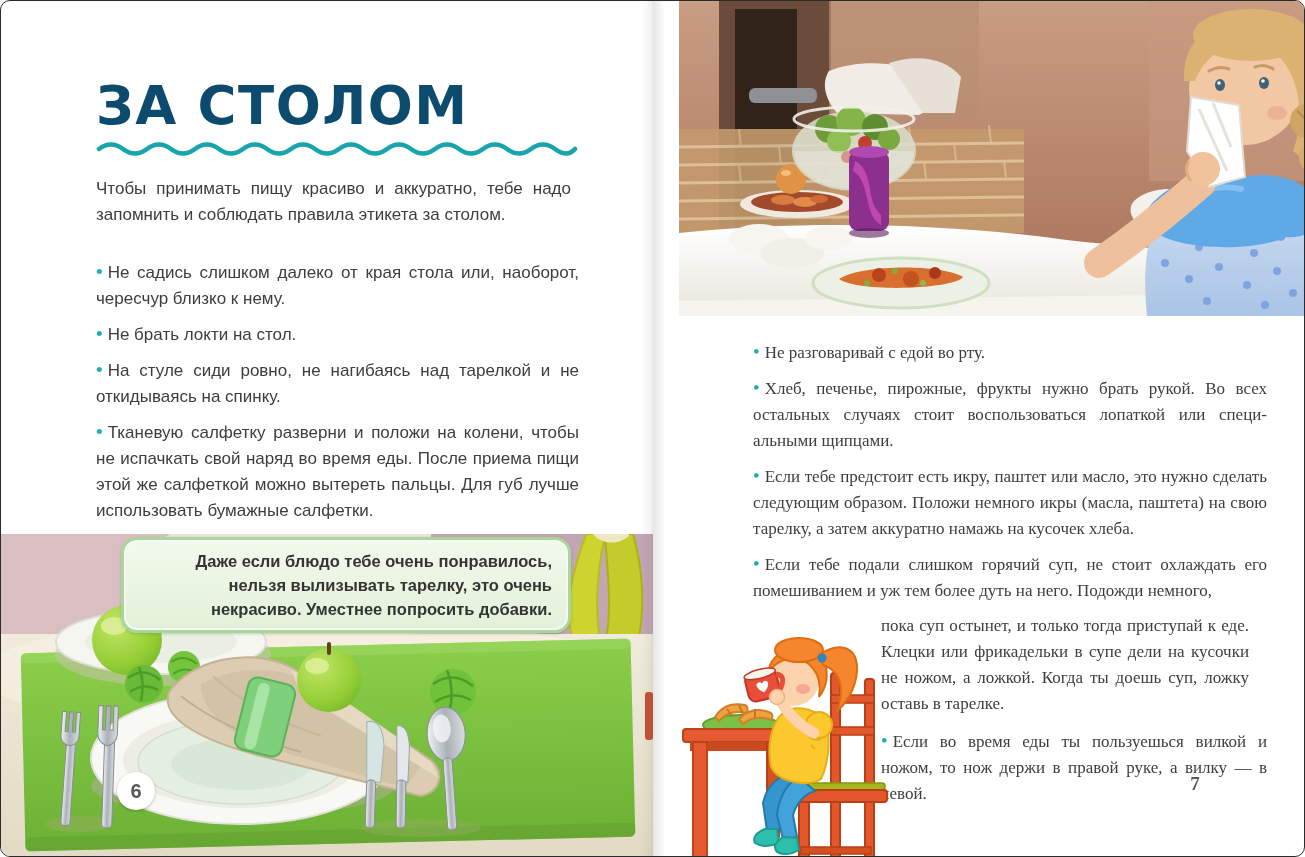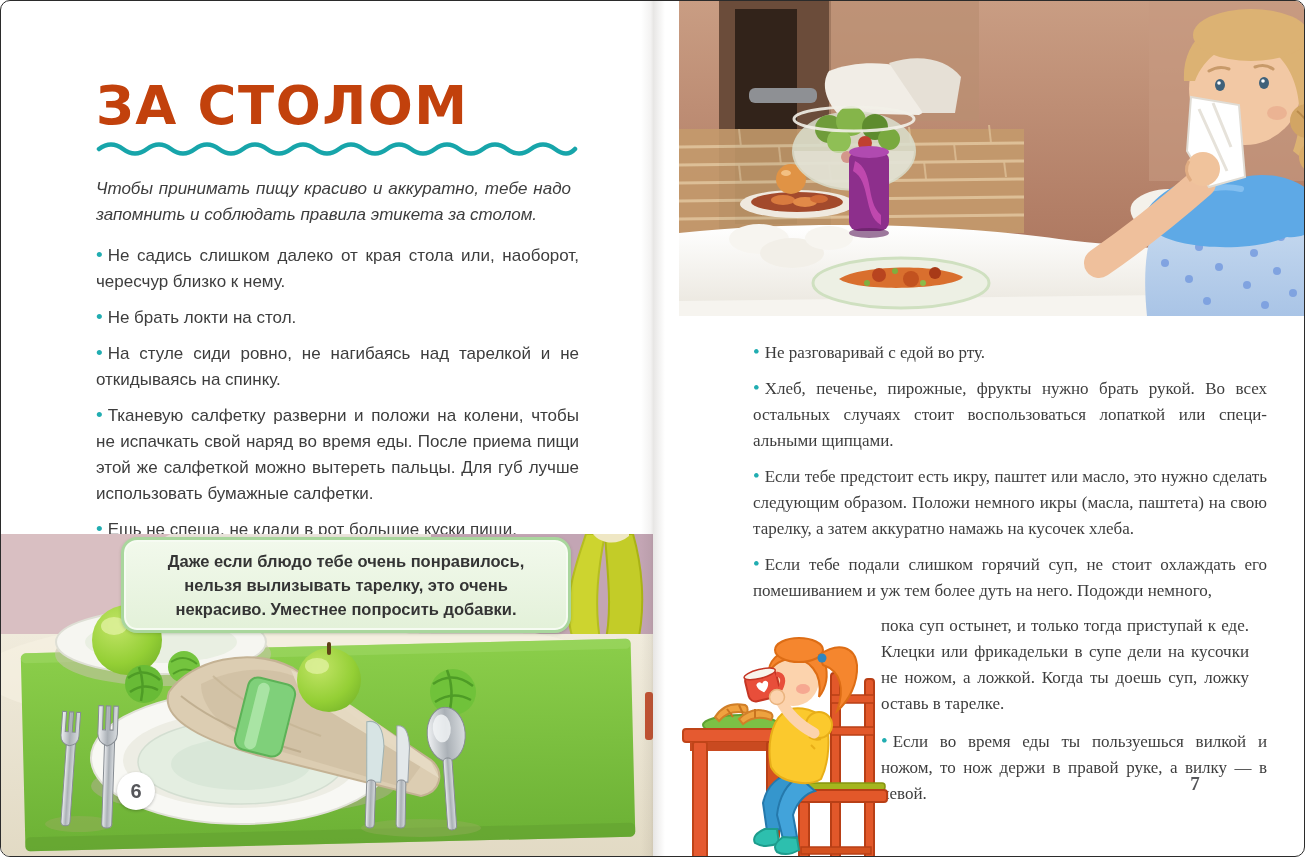--- a/index.html
+++ b/index.html
@@ -5,35 +5,35 @@
   html,body{margin:0;padding:0;background:#ffffff;}
   body{width:1305px;height:857px;position:relative;font-family:"Liberation Sans","DejaVu Sans",sans-serif;}
   .spread{position:absolute;left:0;top:0;width:1303px;height:855px;border:1.5px solid #2b2b2b;border-radius:10px;overflow:hidden;background:#ffffff;}
   .page{position:absolute;top:0;height:100%;}
   .page-left{left:0;width:652px;}
   .page-right{left:676px;width:651px;font-family:Liberation Serif, serif;}
   .gutter{position:absolute;left:640px;top:0;width:24px;height:100%;pointer-events:none;
     background:linear-gradient(to right,rgba(0,0,0,0) 0%,rgba(90,80,70,0.07) 40%,rgba(90,80,70,0.14) 52%,rgba(0,0,0,0) 100%);}
   
   .left-col{position:absolute;left:95px;top:78px;width:483px;}
-  .title{margin:0;font-size:53px;line-height:1.0;font-weight:800;letter-spacing:1.5px;color:#c2410c;font-family:"DejaVu Sans","Liberation Sans",sans-serif;}
+  .title{margin:0;font-size:53px;line-height:1.0;font-weight:800;letter-spacing:1.5px;color:#0c4a6e;font-family:"DejaVu Sans","Liberation Sans",sans-serif;}
   .wave{display:block;margin-top:7px;}
-  .intro{margin:17px 8px 0 0;font-style:italic;}
+  .intro{margin:17px 8px 0 0;}
   .bodytext,.intro,.li{font-size:17px;line-height:26px;color:#3d3d3d;text-align:justify;hyphens:manual;}
-  .bullets{margin:14px 0 0 0;padding:0;list-style:none;}
+  .bullets{margin:31px 0 0 0;padding:0;list-style:none;}
   .bullets .li{margin:0 0 9px 0;}
   .dot{color:#21adb1;font-size:19px;line-height:26px;margin-right:5px;}
   
   .photo-left{position:absolute;left:0;top:533px;width:652px;height:324px;}
   .photo-left svg{display:block;}
   .callout{position:absolute;left:120px;top:3px;width:450px;box-sizing:border-box;
     background:linear-gradient(180deg,#f2f9ec 0%,#e3f1d9 100%);
     border:3px solid #a9d69d;border-radius:16px;box-shadow:inset 0 0 0 2px #f6fbf2,0 1px 3px rgba(60,90,40,.25);
     padding:9px 16px;}
-  .callout span{font-size:16.5px;line-height:24px;font-weight:bold;color:#343434;display:block;text-align:center;}
+  .callout span{font-size:16.5px;line-height:24px;font-weight:bold;color:#343434;display:block;text-align:right;}
   .page-num-circle{position:absolute;left:116px;top:238px;width:38px;height:38px;border-radius:50%;background:#ffffff;
     display:flex;align-items:center;justify-content:center;font-size:20px;font-weight:bold;color:#55565a;box-shadow:0 1px 3px rgba(0,0,0,.25);}
   .photo-right{position:absolute;left:2px;top:0;width:649px;height:315px;}
   
   .right-col{position:absolute;left:76px;top:338px;width:514px;}
   .right-col .li{margin:0 0 9px 0;}
   .wrap-row{position:relative;margin-top:3px;min-height:262px;}
   .illustration{position:absolute;left:-72px;top:12px;}
   .wrap-text{margin-left:128px;}
   .wrap-text p{margin:0 18px 11px 0;}

